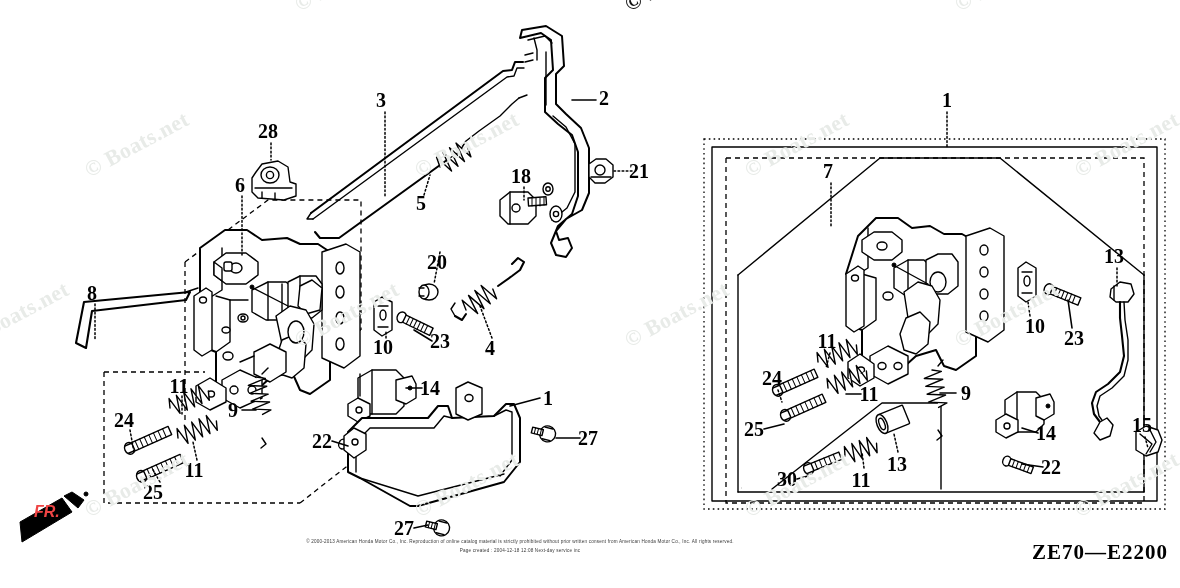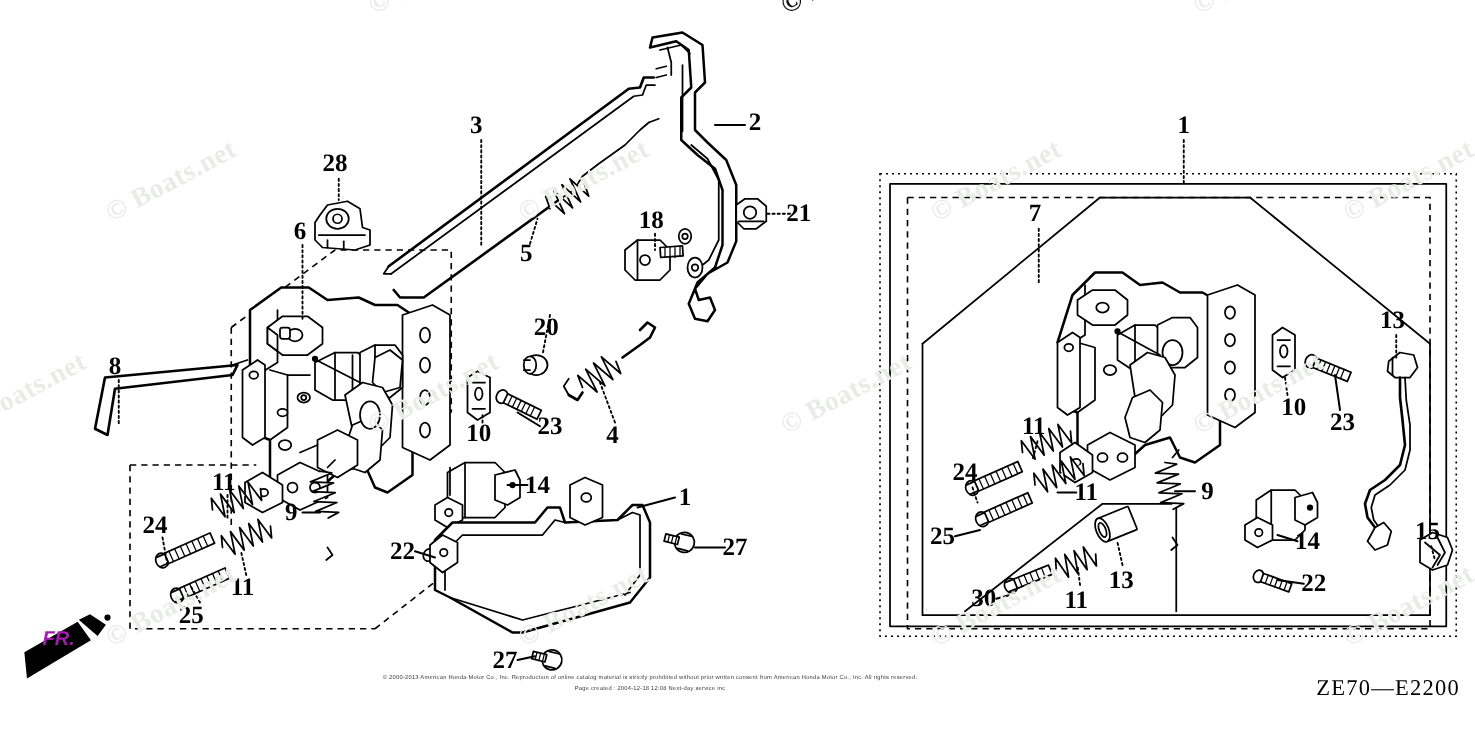--- a/index.html
+++ b/index.html
@@ -34,27 +34,27 @@
     text-align:center;
     line-height:1.25;
     white-space:nowrap;
   }
   #legal1{left:0;top:539px;width:1040px;font-size:4.6px;letter-spacing:.2px;}
   #legal2{left:0;top:548px;width:1040px;font-size:4.6px;letter-spacing:.2px;}
 
   #diagcode{
     position:absolute;right:12px;top:540px;
     font-family:"Liberation Serif", serif;
-    font-size:18px;font-weight:normal;letter-spacing:1px;
+    font-size:21px;font-weight:bold;letter-spacing:1px;
   }
   #frlabel{
     position:absolute;left:34px;top:503px;
     font-family:"Liberation Sans", sans-serif;
     font-size:16px;font-weight:bold;font-style:italic;
-    color:#a21caf;
+    color:#ef4444;
   }
 </style>
 </head>
 <body>
 
 <div id="stage">
   <svg width="1180" height="588" viewBox="0 0 1180 588" xmlns="http://www.w3.org/2000/svg">
     <defs>
       <style>
         .ln{fill:none;stroke:#000;stroke-width:1.4;stroke-linecap:round;stroke-linejoin:round;}

